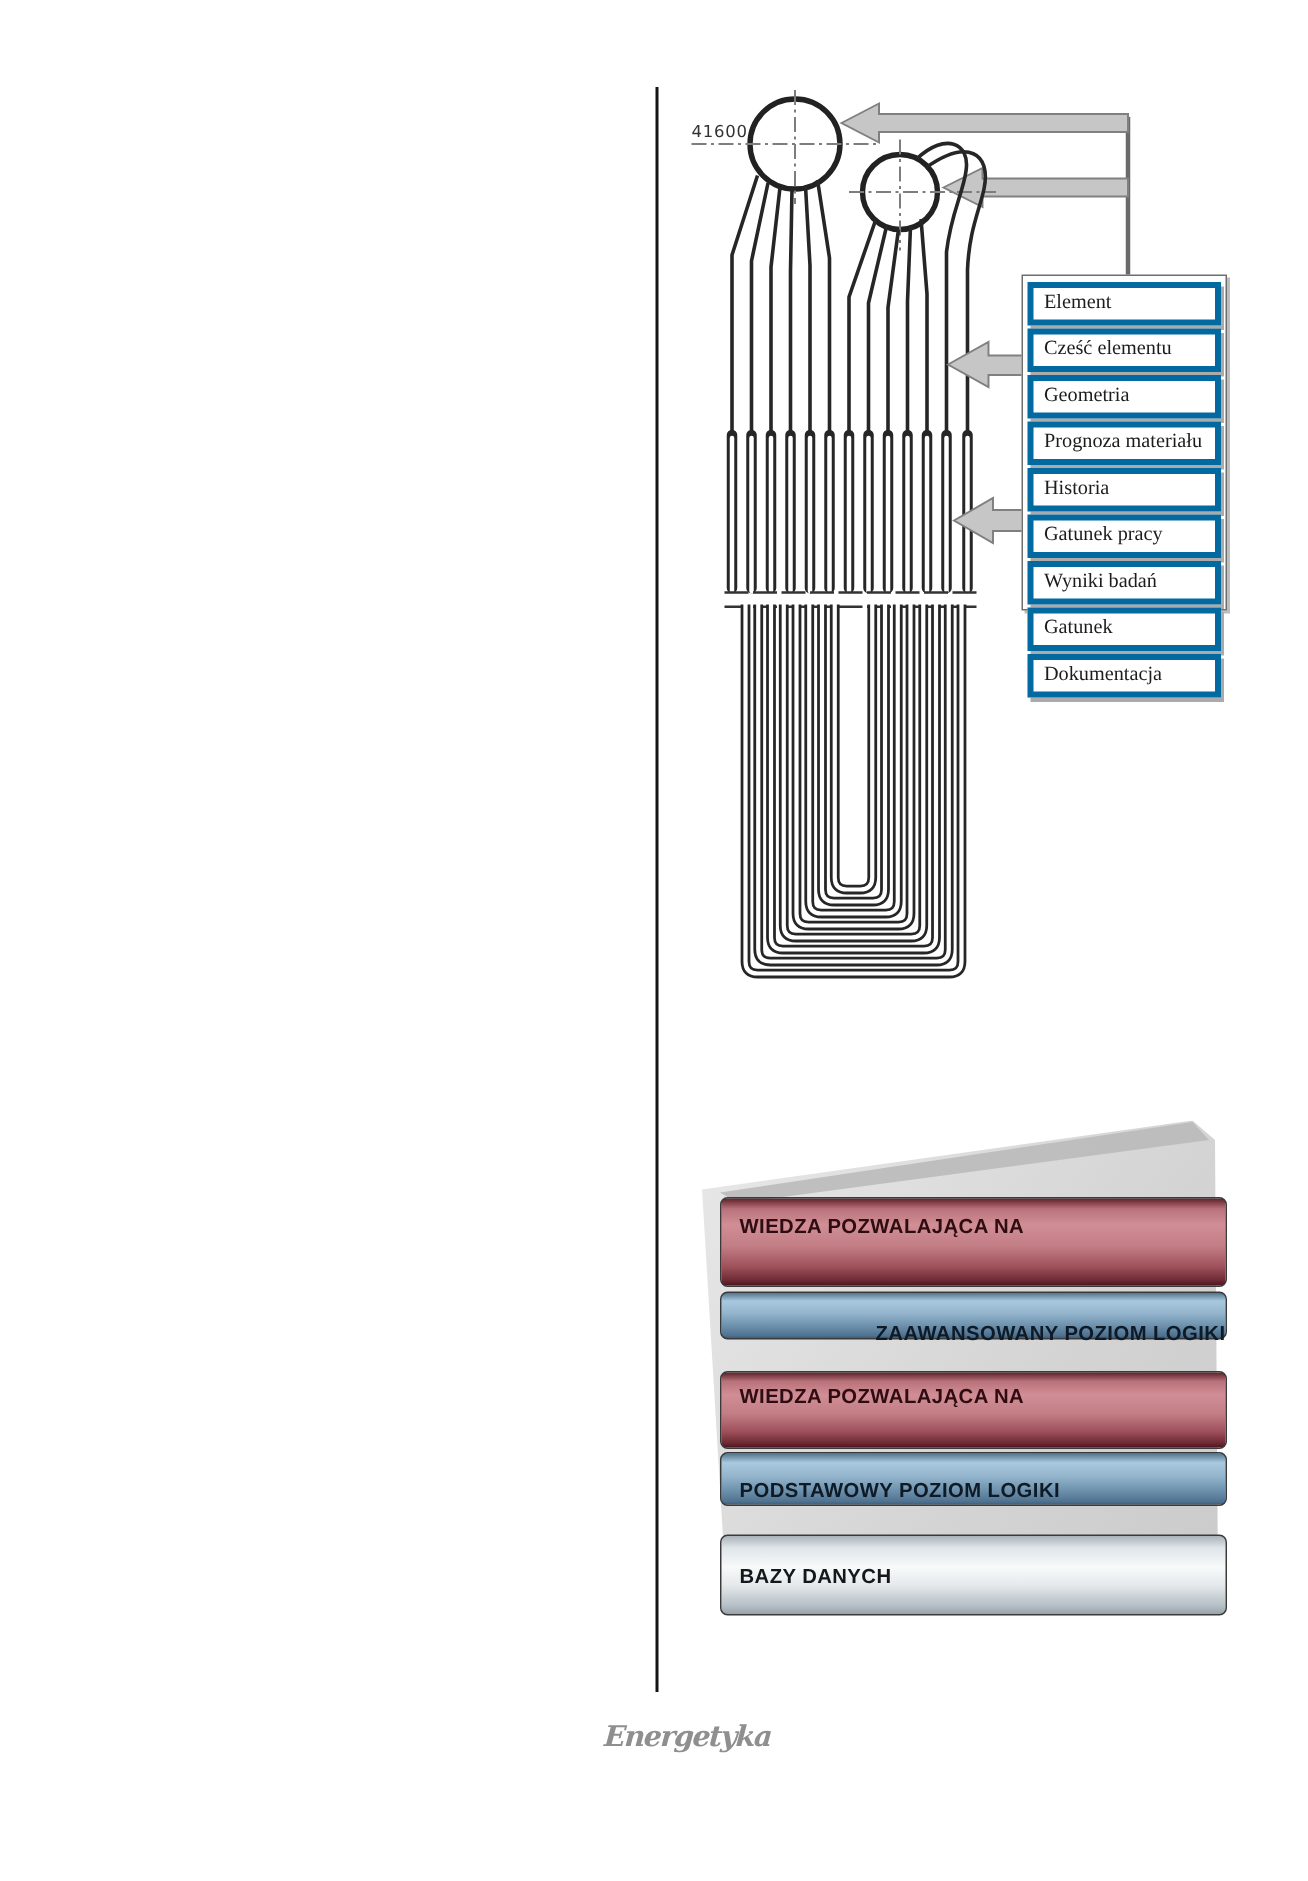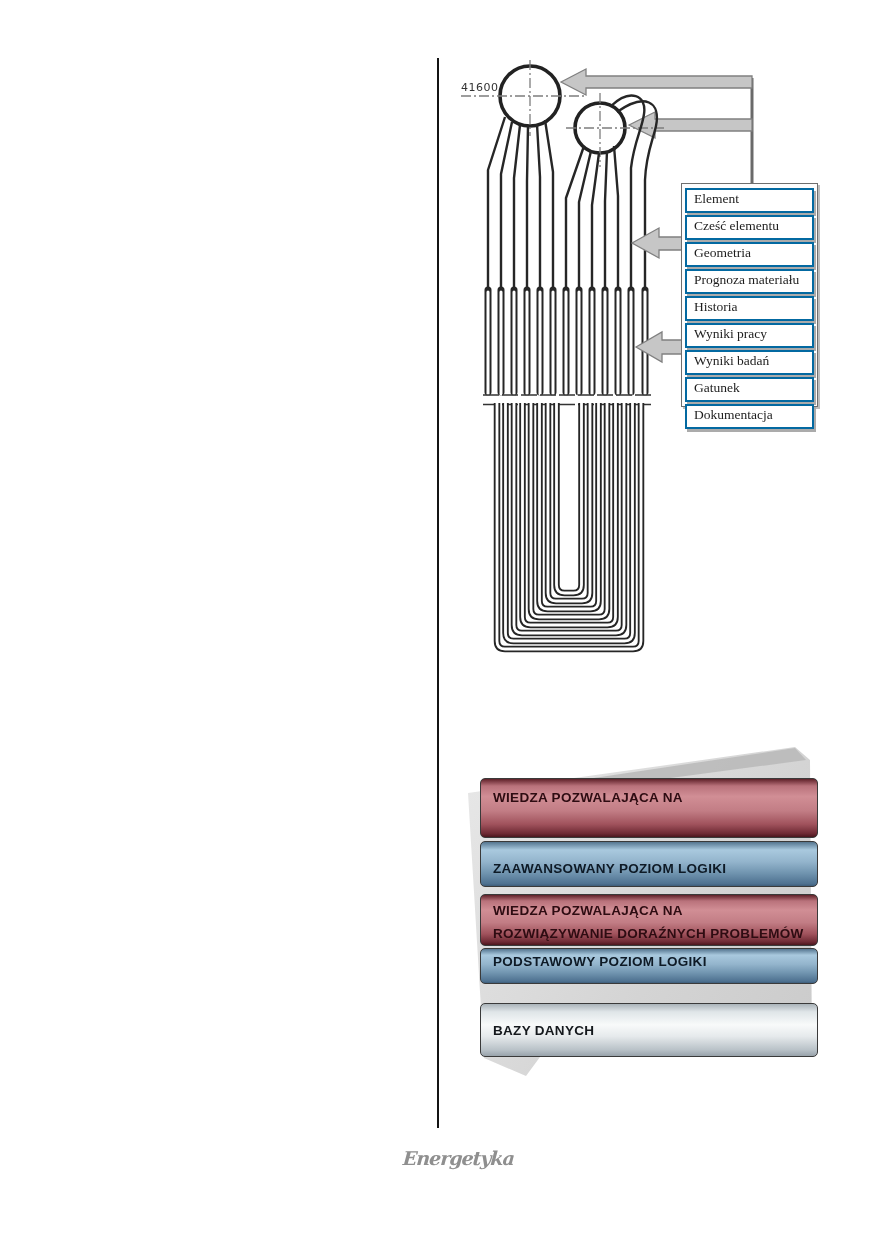--- a/index.html
+++ b/index.html
@@ -9,42 +9,42 @@
 
   
   .fig-top{position:absolute;left:450px;top:55px;width:422px;height:615px;margin:0;}
   .fig-top svg{position:absolute;left:0;top:0;}
   .dim-label{position:absolute;left:11px;top:26px;font:11px "DejaVu Sans",sans-serif;
              color:#333;letter-spacing:.5px;text-align:right;}
   .label-stack{position:absolute;left:231px;top:128px;width:137px;height:224px;
                background:#fdfdfd;border:1px solid #6e6e6e;box-shadow:2px 2px 0 #bdbdbd;
                box-sizing:border-box;padding-top:2px;}
   .label-box{margin:2px 3px;height:20px;line-height:19px;background:#ffffff;
-             border:2px solid #0369a1;box-shadow:2px 3px 0 #ababab;
+             border:4px solid #0369a1;box-shadow:2px 3px 0 #ababab;
              font:13.5px "Liberation Serif",serif;color:#1c1c1c;padding:1px 0 0 7px;
              box-sizing:content-box;}
 
   
   .fig-bottom{position:absolute;left:455px;top:740px;width:417px;height:350px;margin:0;}
   .slab{position:absolute;left:0;top:0;width:417px;height:350px;}
   .slab-back{background:linear-gradient(125deg,#e9e9e9 0%,#d4d4d4 55%,#c7c7c7 100%);
              clip-path:polygon(13px 53px,340px 7px,355px 20px,357px 315px,85px 317px,71px 336px,29px 318px);}
   .slab-fold{background:#b9b9b9;opacity:.85;
              clip-path:polygon(25px 55px,340px 8px,351px 20px,37px 62px);}
   .layer-bar{position:absolute;left:25px;width:338px;border:1px solid #3a3a3a;border-radius:5px;
              box-sizing:border-box;padding-left:12px;letter-spacing:.3px;
-             font:bold 13.5px "Liberation Sans",sans-serif;}
+             font:bold 13.5px "Liberation Sans",sans-serif;margin-top:20px;}
   .bar-line{display:block;line-height:23px;}
   .bar-red{background:linear-gradient(180deg,#5f2129 0%,#b9727b 12%,#d18e95 30%,#c27d85 55%,#a0525c 78%,#6e2a34 94%,#4a161d 100%);color:#2e0c12;}
   .bar-blue{background:linear-gradient(180deg,#54758f 0%,#a9c9de 18%,#93b4cc 45%,#7195b0 70%,#4e7190 95%,#3e5d7a 100%);color:#0e1a26;}
   .bar-gray{background:linear-gradient(180deg,#aab3b9 0%,#dfe5e8 15%,#f8fafa 40%,#e6eaec 62%,#b9c2c8 88%,#99a3ab 100%);color:#14181c;}
   .bar-1{top:38px;height:60px;padding-top:7px;}
-  .bar-2{top:101px;height:46px;padding-top:15px;}
+  .bar-2{top:101px;height:32px;padding-top:15px;text-align:right;}
   .bar-3{top:154px;height:52px;padding-top:4px;}
-  .bar-4{top:208px;height:36px;padding-top:1px;}
+  .bar-4{top:208px;height:36px;padding-top:13px;}
   .bar-5{top:263px;height:54px;padding-top:15px;}
 
   .journal-logo{position:absolute;left:403px;top:1147px;width:90px;
                 font:italic bold 19px "DejaVu Serif",serif;color:#8f8f8f;
                 letter-spacing:-1px;transform:skewX(-4deg);}
 </style>
 </head>
 <body>
 
 <div class="page">
@@ -147,40 +147,39 @@
     </svg>
 
     <div class="dim-label">41600</div>
 
     <div class="label-stack">
       <div class="label-box">Element</div>
       <div class="label-box">Cześć elementu</div>
       <div class="label-box">Geometria</div>
       <div class="label-box">Prognoza materiału</div>
       <div class="label-box">Historia</div>
-      <div class="label-box">Wyniki pracy</div>
+      <div class="label-box">Gatunek pracy</div>
       <div class="label-box">Wyniki badań</div>
       <div class="label-box">Gatunek</div>
       <div class="label-box">Dokumentacja</div>
     </div>
   </figure>
 
   <figure class="fig-bottom">
     <div class="slab slab-back"></div>
     <div class="slab slab-fold"></div>
 
     <div class="layer-bar bar-red bar-1">
       <span class="bar-line">WIEDZA POZWALAJĄCA NA</span>
     </div>
     <div class="layer-bar bar-blue bar-2">
       <span class="bar-line">ZAAWANSOWANY POZIOM LOGIKI</span>
     </div>
     <div class="layer-bar bar-red bar-3">
       <span class="bar-line">WIEDZA POZWALAJĄCA NA</span>
-      <span class="bar-line">ROZWIĄZYWANIE DORAŹNYCH PROBLEMÓW</span>
     </div>
     <div class="layer-bar bar-blue bar-4">
       <span class="bar-line">PODSTAWOWY POZIOM LOGIKI</span>
     </div>
     <div class="layer-bar bar-gray bar-5">
       <span class="bar-line">BAZY DANYCH</span>
     </div>
   </figure>
 
   <div class="journal-logo">Energetyka</div>

